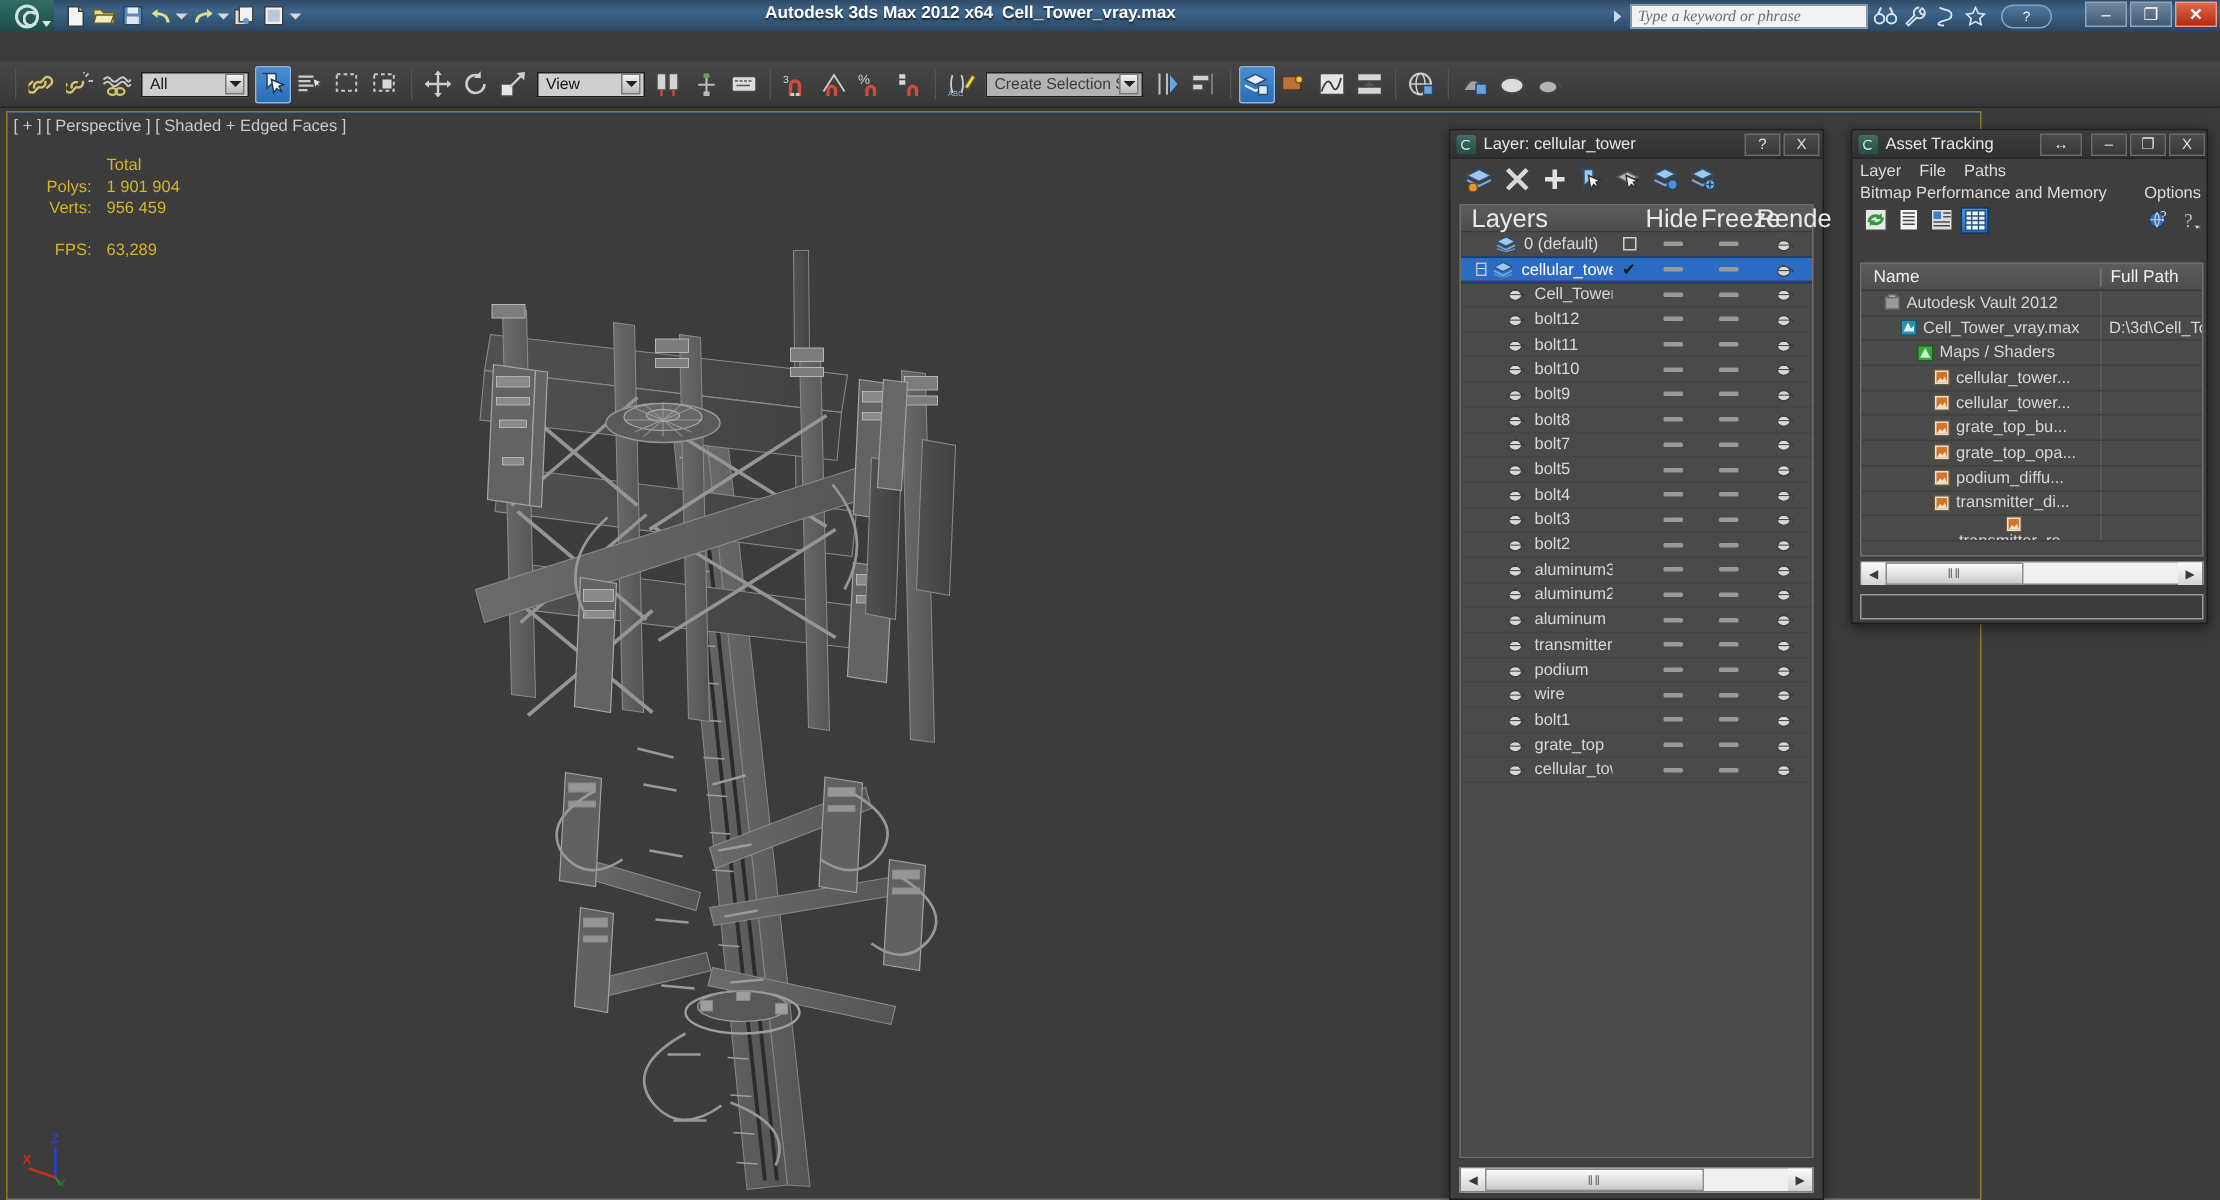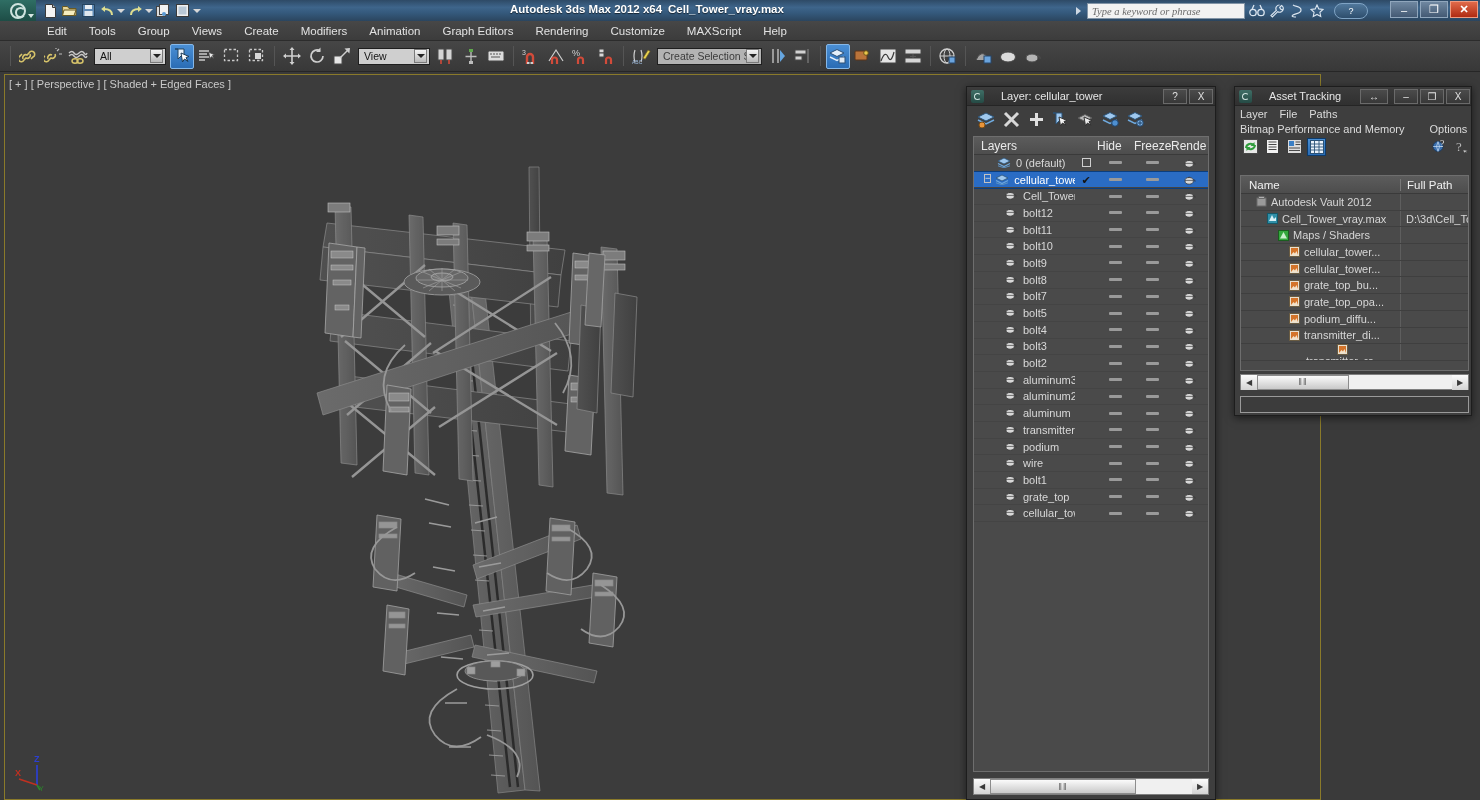--- a/index.html
+++ b/index.html
@@ -157,54 +157,54 @@
   }
   .dlg-icon {
     width: 13px; height: 13px; border-radius: 2px; margin-right: 5px;
     background: linear-gradient(to bottom,#3f6e66,#254b45);
     display:flex;align-items:center;justify-content:center;
   }
   .dlg-icon i {
     display:block; width:7px;height:7px;border-radius:50%;
     border:1.3px solid #cfe3df; border-right-color:transparent;
   }
-  .dlg-title-text { flex: 1; font-size: 11px; color: #e6e6e6; margin-left: 12px; }
+  .dlg-title-text { flex: 1; font-size: 11px; color: #e6e6e6; }
   .dlg-btn {
     width: 24px; height: 15px; margin-left: 2px;
     background: linear-gradient(to bottom,#4b4b4b,#383838);
     border: 1px solid #6a6a6a; color: #e0e0e0; font-size: 10px;
     display:flex;align-items:center;justify-content:center;
   }
   .layer-toolbar {
     height: 27px; display: flex; align-items: center; gap: 3px; padding-left: 8px;
     background: #3e3e3e;
   }
   .lt-ico { width: 22px; height: 22px; display:flex;align-items:center;justify-content:center; }
   .layer-list-wrap {
     position: absolute; left: 6px; top: 49px; right: 6px; bottom: 27px;
     background: #4a4a4a; border: 1px solid #6e6e6e;
     display: flex; flex-direction: column;
   }
   .layer-head {
     height: 18px; display: flex; align-items: center;
     background: linear-gradient(to bottom,#5c5c5c,#4d4d4d);
     border-bottom: 1px solid #3a3a3a;
-    font-size: 12px; color: #eaeaea;
+    font-size: 17px; color: #eaeaea;
   }
   .lh-name { flex: 1; padding-left: 7px; }
   .lh-c { width: 37px; text-align: left; }
   .lh-c.w1 { width: 22px; }
   .layer-rows { flex: 1; overflow: hidden; background: #4a4a4a; }
   .lrow {
     height: 16.7px; display: flex; align-items: center;
     font-size: 11px; color: #d8d8d8; position: relative;
     border-bottom: 1px solid #444;
   }
   .lrow.selected { background: #2a6cc4; color: #fff; outline: 1px solid #0b3e7e; }
-  .lrow .lname { flex: 1; display: flex; align-items: flex-start; white-space: nowrap; overflow: hidden; }
+  .lrow .lname { flex: 1; display: flex; align-items: center; white-space: nowrap; overflow: hidden; }
   .lrow .indent1 { padding-left: 10px; }
   .lrow .indent2 { padding-left: 30px; }
   .lr-col { width: 37px; display: flex; align-items: center; justify-content: center; }
   .lr-col.w1 { width: 22px; }
   .dash { width: 13px; height: 3px; background: #9a9a9a; border-radius: 1px; }
   .chk-box { width: 9px; height: 9px; border: 1.4px solid #cfcfcf; }
   .chk-mark { color: #151515; font-size: 11px; line-height: 10px; }
   .teapot { width: 14px; height: 10px; }
   .expander {
     width: 9px; height: 9px; border: 1px solid #c2c2c2; margin-right: 4px;
@@ -370,34 +370,20 @@
       <div class="help-pill">?</div>
     </div>
 
     <div class="wincontrols">
       <div class="wb">–</div>
       <div class="wb">❐</div>
       <div class="wb close">✕</div>
     </div>
   </div>
 
-  <div class="menubar">
-    <div class="menu-item">Edit</div>
-    <div class="menu-item">Tools</div>
-    <div class="menu-item">Group</div>
-    <div class="menu-item">Views</div>
-    <div class="menu-item">Create</div>
-    <div class="menu-item">Modifiers</div>
-    <div class="menu-item">Animation</div>
-    <div class="menu-item">Graph Editors</div>
-    <div class="menu-item">Rendering</div>
-    <div class="menu-item">Customize</div>
-    <div class="menu-item">MAXScript</div>
-    <div class="menu-item">Help</div>
-  </div>
 
   <div class="toolbar">
     <div class="tb-sep"></div>
     <div class="tb">
       <svg width="19" height="17" viewBox="0 0 19 17">
           <path d="M4 11a3 3 0 014-4l2-2a3 3 0 114 4l-2 2" fill="none" stroke="#d6c36a" stroke-width="1.6"></path>
           <path d="M11 6a3 3 0 01-4 4l-2 2a3 3 0 11-4-4l2-2" fill="none" stroke="#d6c36a" stroke-width="1.6"></path>
         </svg>
     </div>
     <div class="tb">
@@ -761,20 +747,46 @@
 
           <g fill="#6a6a6a" stroke="#a8a8a8" stroke-width="0.8">
             <polygon points="584,178 600,180 596,252 580,250"></polygon>
           </g>
         </g>
       </svg>
     </div>
 
     <div class="vp-label">[ + ] [ Perspective ] [ Shaded + Edged Faces ]</div>
 
+    <div class="vp-stats">
+      <table>
+        <tbody>
+            <tr>
+              <td class="lbl"></td>
+              <td>Total</td>
+            </tr>
+        <tr>
+              <td class="lbl">Polys:</td>
+            <td>1 901 904</td>
+            </tr>
+        <tr>
+              <td class="lbl">Verts:</td>
+            <td>956 459</td>
+            </tr>
+        <tr class="spacer">
+              <td></td>
+              <td></td>
+            </tr>
+        <tr>
+              <td class="lbl">FPS:</td>
+            <td>63,289</td>
+            </tr>
+      </tbody>
+        </table>
+    </div>
 
     <div class="axis-tripod">
       <svg width="44" height="40" viewBox="0 0 44 40">
         <path d="M22 34V14" stroke="#2b3fd0" stroke-width="1.7"></path>
         <path d="M22 34L4 28" stroke="#c03020" stroke-width="1.7"></path>
         <path d="M22 34l3 5" stroke="#2a8a2a" stroke-width="1.5"></path>
         <text x="19" y="11" font-size="9" fill="#2b3fd0" font-family="Liberation Sans" font-weight="bold">Z</text>
         <text x="0" y="25" font-size="9" fill="#c03020" font-family="Liberation Sans" font-weight="bold">X</text>
         <text x="24" y="40" font-size="7" fill="#2a8a2a" font-family="Liberation Sans">Y</text>
       </svg>

